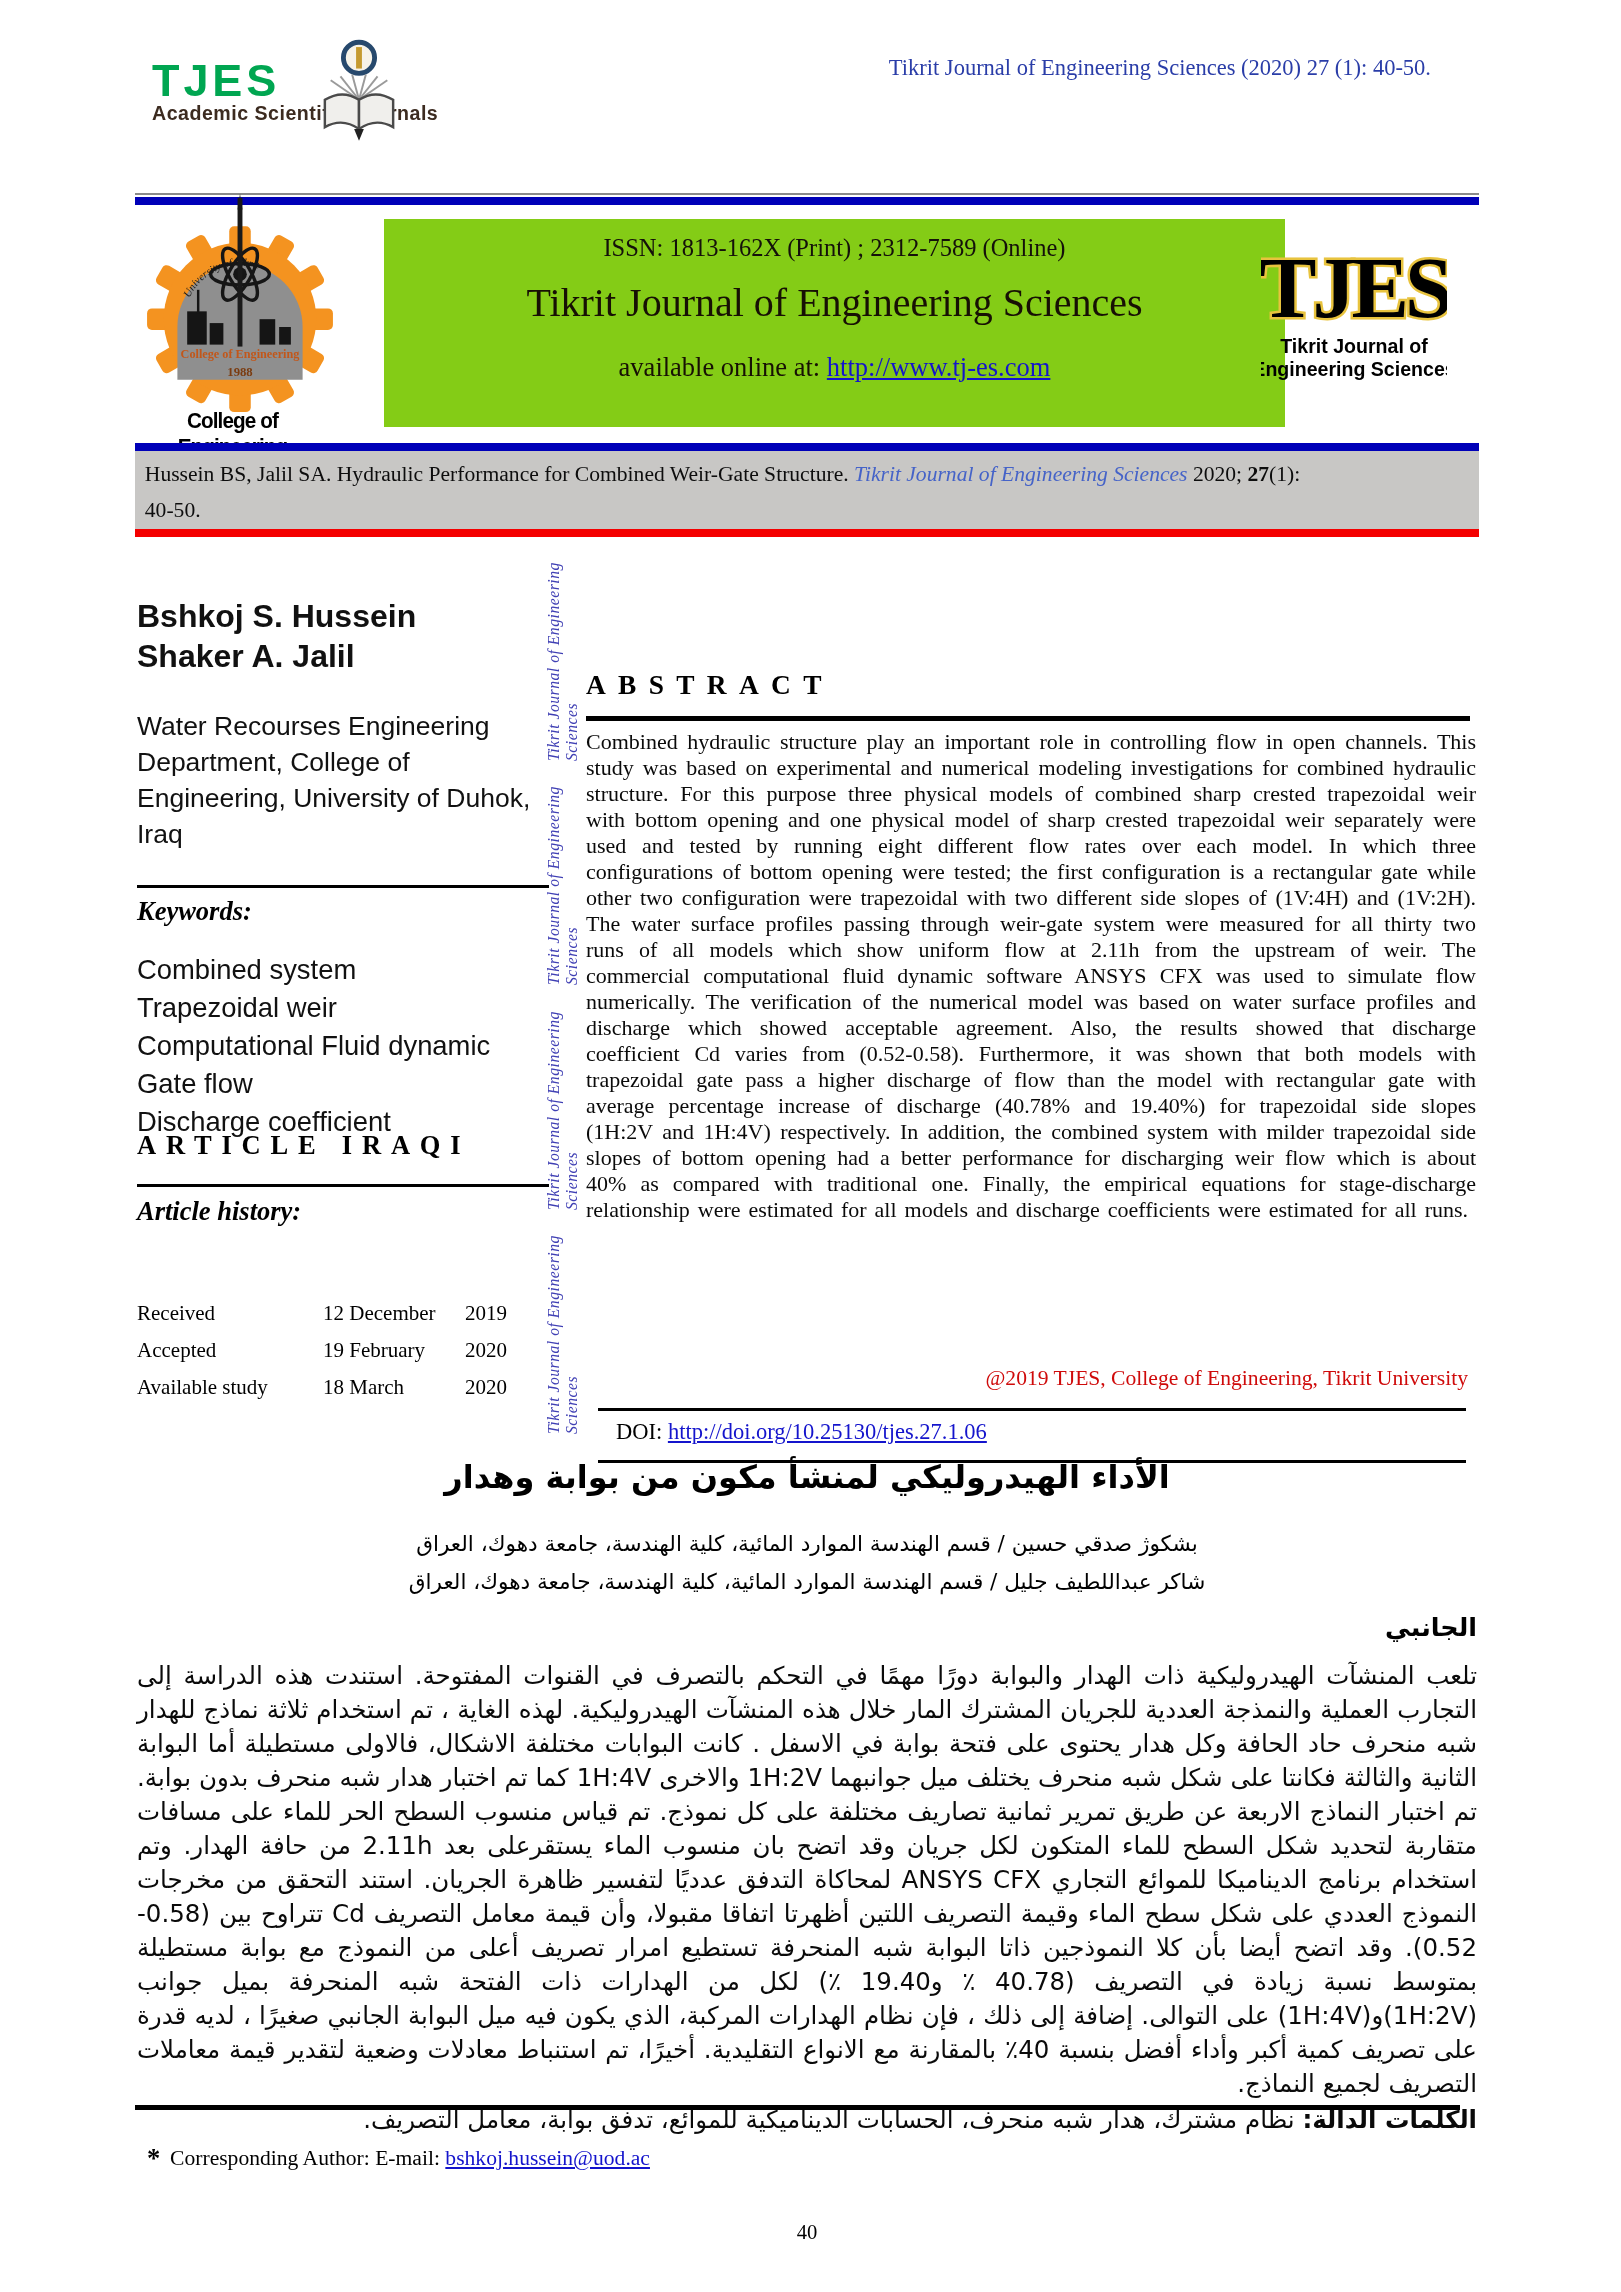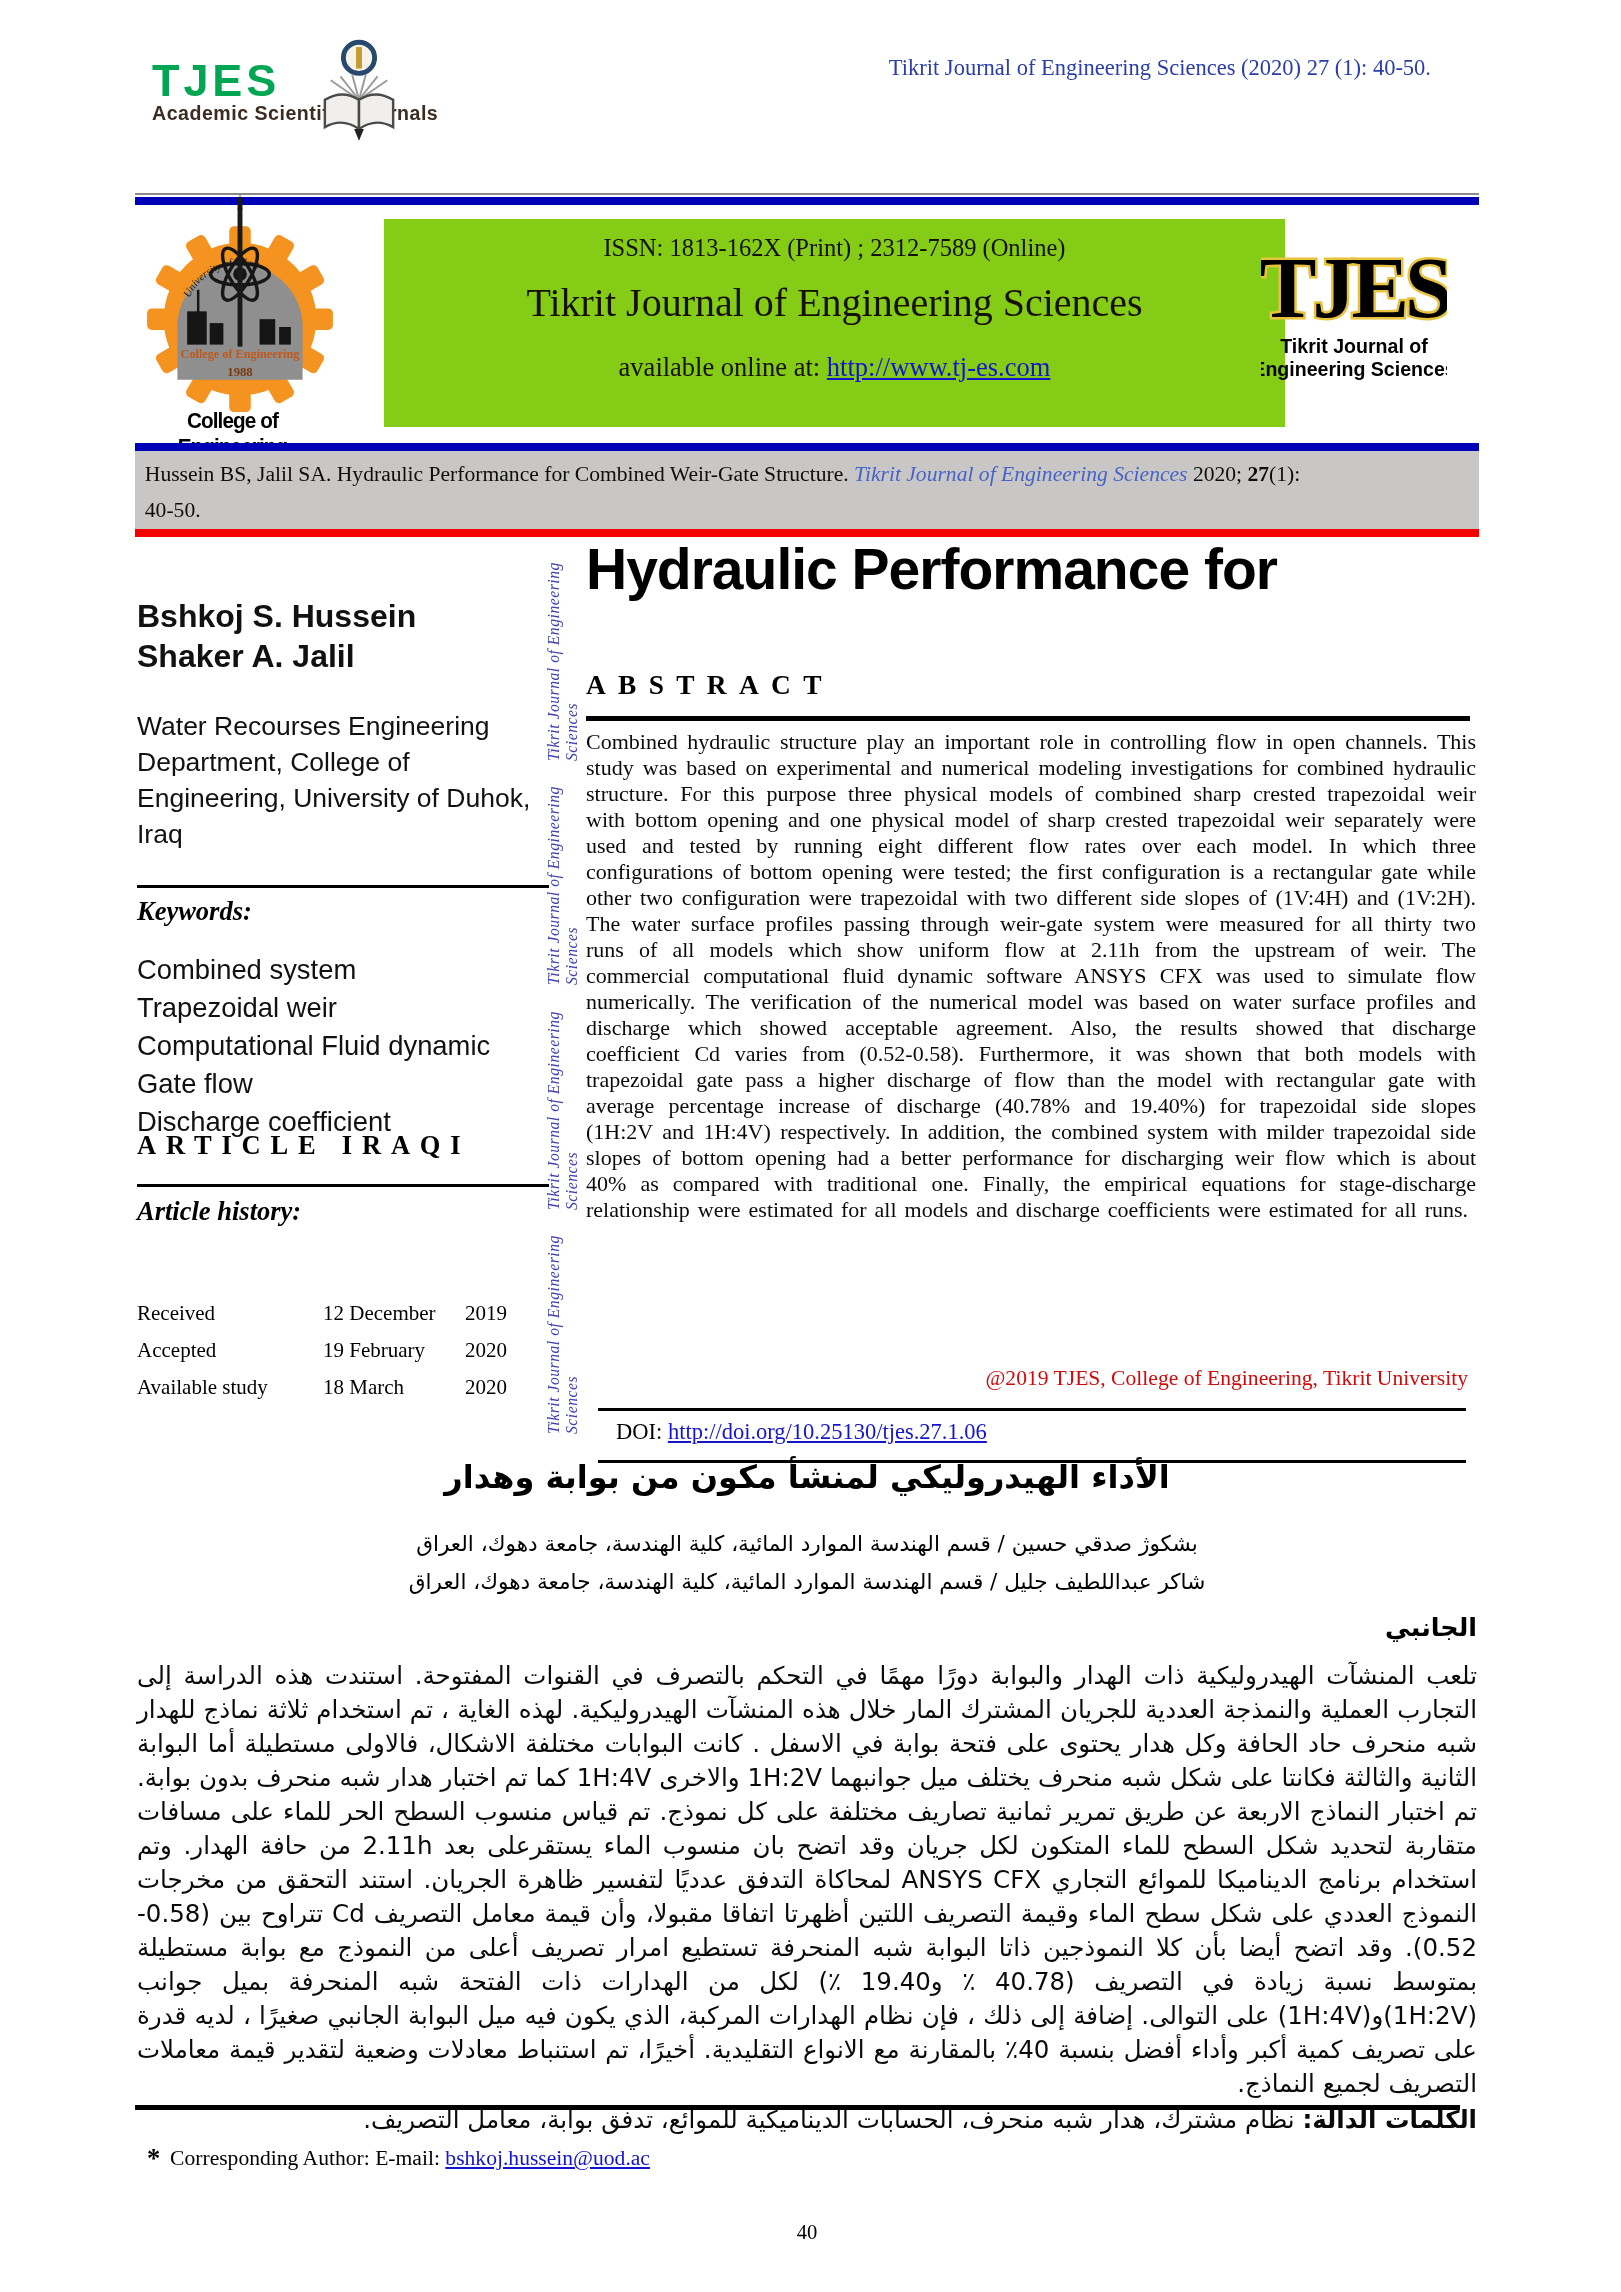--- a/index.html
+++ b/index.html
@@ -223,21 +223,20 @@
       <span class="hy">2020</span>
     </div>
     <div class="hist-row">
       <span class="hl">Available study</span>
       <span class="hd">18 March</span>
       <span class="hy">2020</span>
     </div>
   </div>
 
   <div class="abs main-title">
-    <div>Hydraulic Performance for</div>
   </div>
 
   <div class="abs abstract-label">ABSTRACT</div>
   <div class="abs rule-black abstract-rule"></div>
   <div class="abs abstract-text">Combined hydraulic structure play an important role in controlling flow in open channels. This study was based on experimental and numerical modeling investigations for combined hydraulic structure. For this purpose three physical models of combined sharp crested trapezoidal weir with bottom opening and one physical model of sharp crested trapezoidal weir separately were used and tested by running eight different flow rates over each model. In which three configurations of bottom opening were tested; the first configuration is a rectangular gate while other two configuration were trapezoidal with two different side slopes of (1V:4H) and (1V:2H). The water surface profiles passing through weir-gate system were measured for all thirty two runs of all models which show uniform flow at 2.11h from the upstream of weir. The commercial computational fluid dynamic software ANSYS CFX was used to simulate flow numerically. The verification of the numerical model was based on water surface profiles and discharge which showed acceptable agreement. Also, the results showed that discharge coefficient Cd varies from (0.52-0.58). Furthermore, it was shown that both models with trapezoidal gate pass a higher discharge of flow than the model with rectangular gate with average percentage increase of discharge (40.78% and 19.40%) for trapezoidal side slopes (1H:2V and 1H:4V) respectively. In addition, the combined system with milder trapezoidal side slopes of bottom opening had a better performance for discharging weir flow which is about 40% as compared with traditional one.  Finally, the empirical equations for stage-discharge relationship were estimated for all models and discharge coefficients were estimated for all runs.</div>
 
   <div class="abs copyright">@2019 TJES, College of Engineering, Tikrit University</div>
 
   <div class="abs rule-black doi-rule1"></div>
   <div class="abs doi-line">

